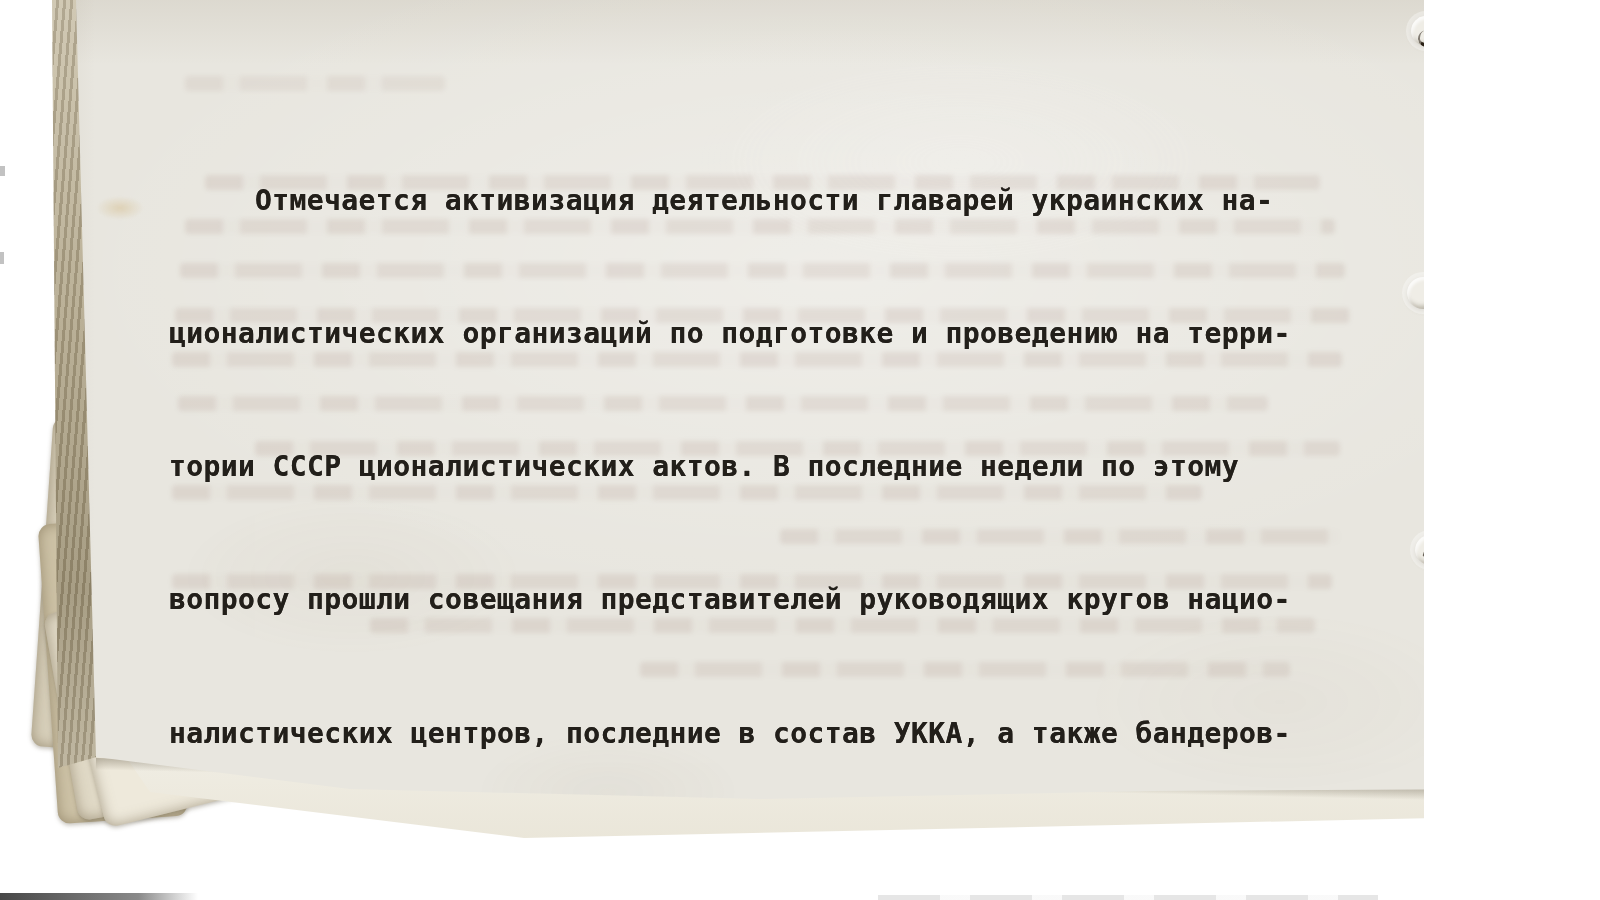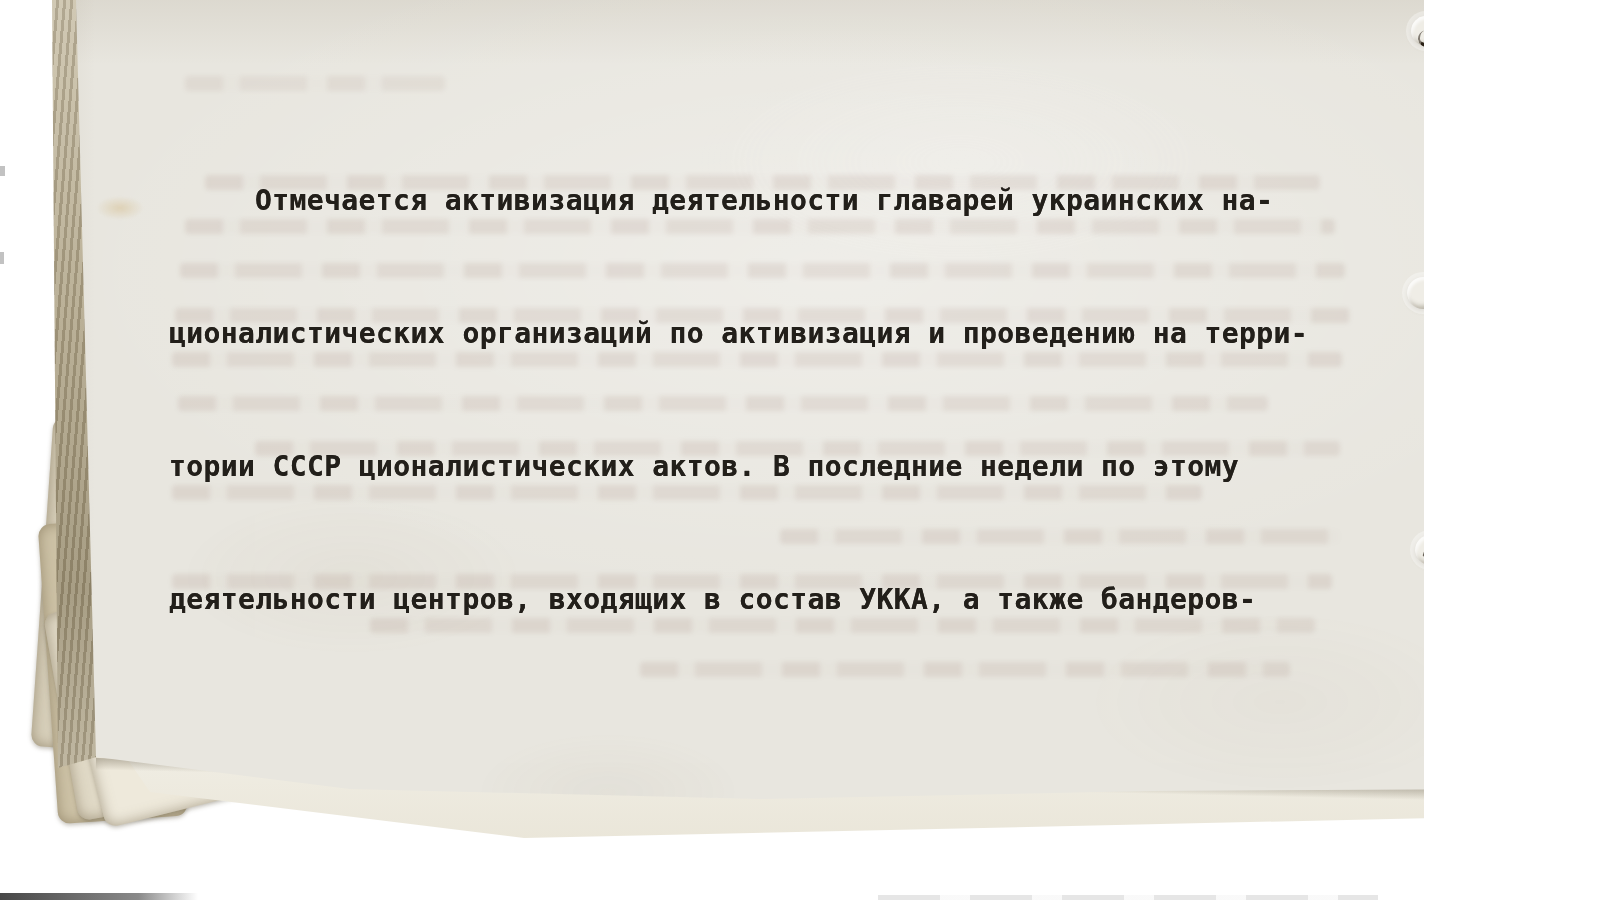--- a/index.html
+++ b/index.html
@@ -134,23 +134,24 @@
   <div class="bleed" style="left:178px;top:396px;width:1090px"></div>
   <div class="bleed" style="left:255px;top:441px;width:1085px"></div>
   <div class="bleed" style="left:172px;top:485px;width:1030px"></div>
   <div class="bleed" style="left:780px;top:529px;width:560px"></div>
   <div class="bleed" style="left:172px;top:574px;width:1160px"></div>
   <div class="bleed" style="left:370px;top:618px;width:945px"></div>
   <div class="bleed" style="left:640px;top:662px;width:650px"></div>
 
   <div class="doc-text">
     <div class="indent">Отмечается активизация деятельности главарей украинских на-</div>
-    <div>ционалистических организаций по активизация и проведению на терри-</div>
+    <div>ционалистических организаций по подготовке и проведению на терри-</div>
     <div>тории СССР ционалистических актов. В последние недели по этому</div>
-    <div>деятельности центров, входящих в состав УККА, а также бандеров-</div>
+    <div>вопросу прошли совещания представителей руководящих кругов нацио-</div>
+    <div>налистических центров, последние в состав УККА, а также бандеров-</div>
     
     
     
     
     
     
     
   </div>
 
   <div class="layer hole hole-top"></div>

